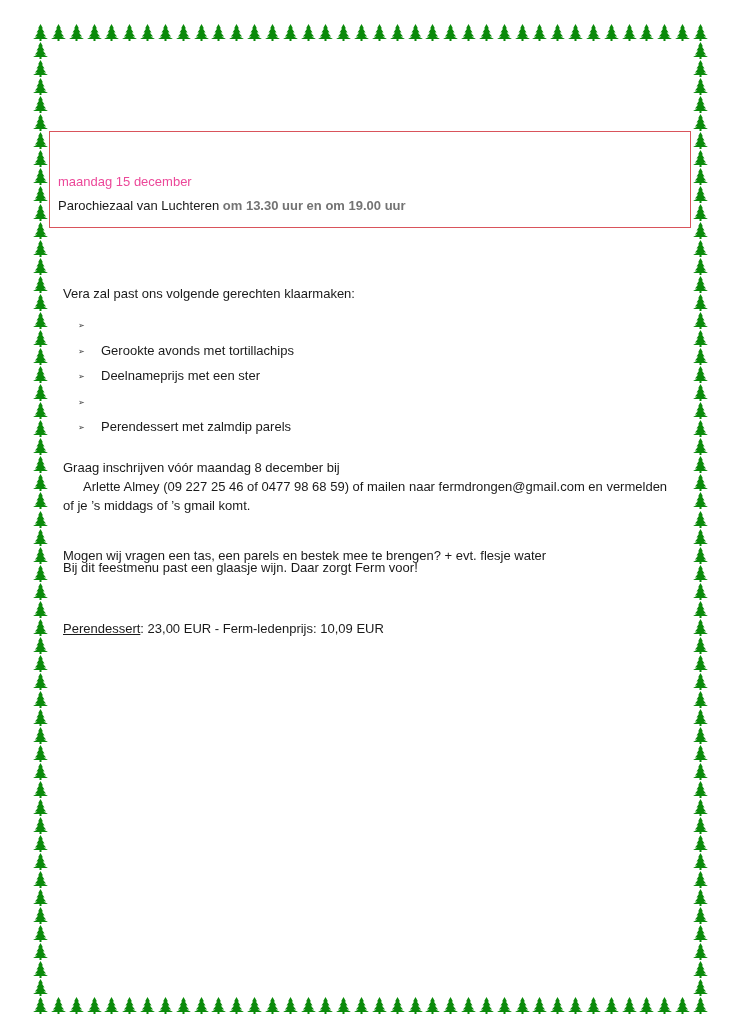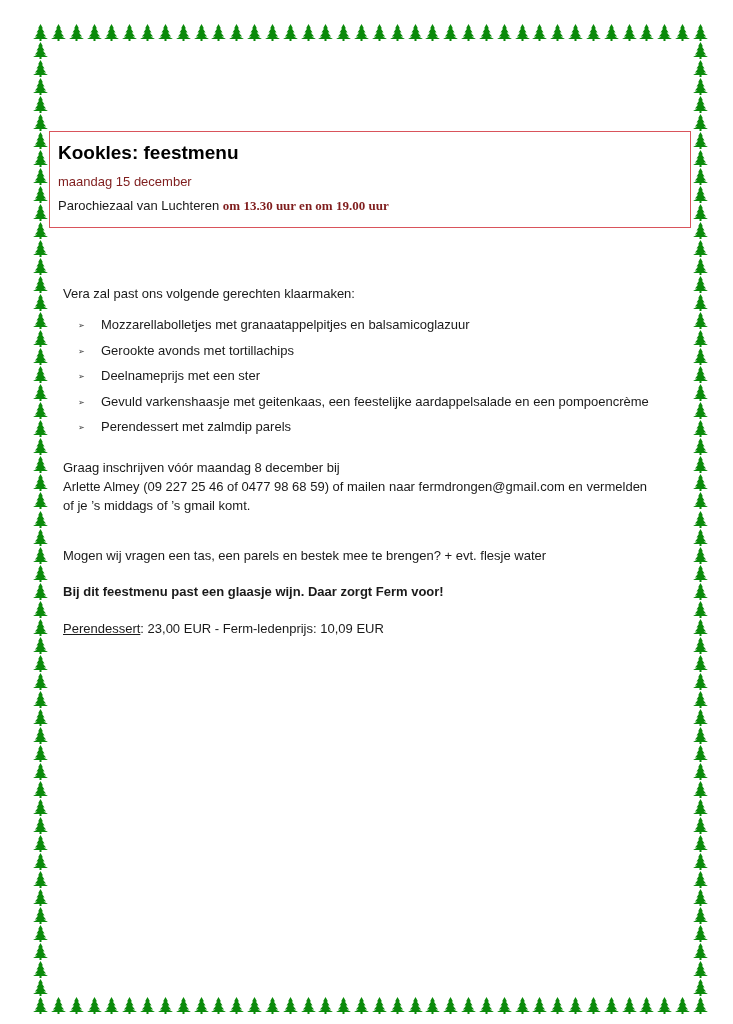--- a/index.html
+++ b/index.html
@@ -44,31 +44,31 @@
       font-size: 19px;
       font-weight: bold;
       color: #000;
       letter-spacing: 0px;
     }
     .header-date {
       position: absolute;
       left: 8px;
       top: 42px;
       font-size: 13px;
-      color: #7f1d1d;
+      color: #ec4899;
     }
     .header-location {
       position: absolute;
       left: 8px;
       top: 66px;
       font-size: 13px;
       color: #1a1a1a;
       white-space: nowrap;
     }
-    .header-location b { color: #7f1d1d; font-family: Liberation Serif, serif; }
+    .header-location b { color: #737373; }
 
     .text {
       position: absolute;
       left: 63px;
       font-size: 13px;
       color: #1a1a1a;
       white-space: nowrap;
     }
     .intro { top: 286px; }
 
@@ -90,24 +90,24 @@
     }
     .bullet {
       width: 23px;
       font-size: 8px;
       color: #333;
       padding-top: 4px;
       display: inline-block;
     }
 
     .reg1 { top: 460px; }
-    .reg2 { top: 479px; }
+    .reg2 { top: 479px; margin-left: 20px; }
     .reg3 { top: 498px; }
     .bring { top: 548px; }
-    .wine { top: 584px; font-weight: bold; }
+    .wine { top: 560px; }
     .price { top: 621px; }
     .price-label { text-decoration: underline; }
   </style>
 </head>
 <body>
 
 <div class="border-layer" id="border">
     <div class="tree" style="left: 32px; top: 24px;">
       <svg viewBox="0 0 17 17" xmlns="http://www.w3.org/2000/svg">
         <polygon fill="#0a8a0a" points="8.5,0 11,4.5 9.8,4.5 12.5,8.5 10.8,8.5 14,12.5 11.5,12.5 16,15 1,15 5.5,12.5 3,12.5 6.2,8.5 4.5,8.5 7.2,4.5 6,4.5"></polygon>
@@ -1196,46 +1196,43 @@
     </div>
     <div class="tree" style="left: 692px; top: 979px;">
       <svg viewBox="0 0 17 17" xmlns="http://www.w3.org/2000/svg">
         <polygon fill="#0a8a0a" points="8.5,0 11,4.5 9.8,4.5 12.5,8.5 10.8,8.5 14,12.5 11.5,12.5 16,15 1,15 5.5,12.5 3,12.5 6.2,8.5 4.5,8.5 7.2,4.5 6,4.5"></polygon>
         <rect fill="#0a8a0a" x="7.5" y="14.5" width="2" height="2.5"></rect>
       </svg>
     </div>
   </div>
 
 <div class="header-box">
-  <div class="header-title">Kookles: feestmenu</div>
   <div class="header-date">maandag 15 december</div>
   <div class="header-location">
     <span>Parochiezaal van Luchteren</span>
     <b>om 13.30 uur en om 19.00 uur</b>
   </div>
 </div>
 
 <div class="text intro">Vera zal past ons volgende gerechten klaarmaken:</div>
 
 <ul class="menu-list">
   <li class="menu-item">
     <span class="bullet">➢</span>
-    <span>Mozzarellabolletjes met granaatappelpitjes en balsamicoglazuur</span>
   </li>
   <li class="menu-item">
     <span class="bullet">➢</span>
     <span>Gerookte avonds met tortillachips</span>
   </li>
   <li class="menu-item">
     <span class="bullet">➢</span>
     <span>Deelnameprijs met een ster</span>
   </li>
   <li class="menu-item">
     <span class="bullet">➢</span>
-    <span>Gevuld varkenshaasje met geitenkaas, een feestelijke aardappelsalade en een pompoencrème</span>
   </li>
   <li class="menu-item">
     <span class="bullet">➢</span>
     <span>Perendessert met zalmdip parels</span>
   </li>
 </ul>
 
 <div class="text reg1">Graag inschrijven vóór maandag 8 december bij</div>
 <div class="text reg2">Arlette Almey (09 227 25 46 of 0477 98 68 59) of mailen naar fermdrongen@gmail.com en vermelden</div>
 <div class="text reg3">of je ’s middags of ’s gmail komt.</div>

